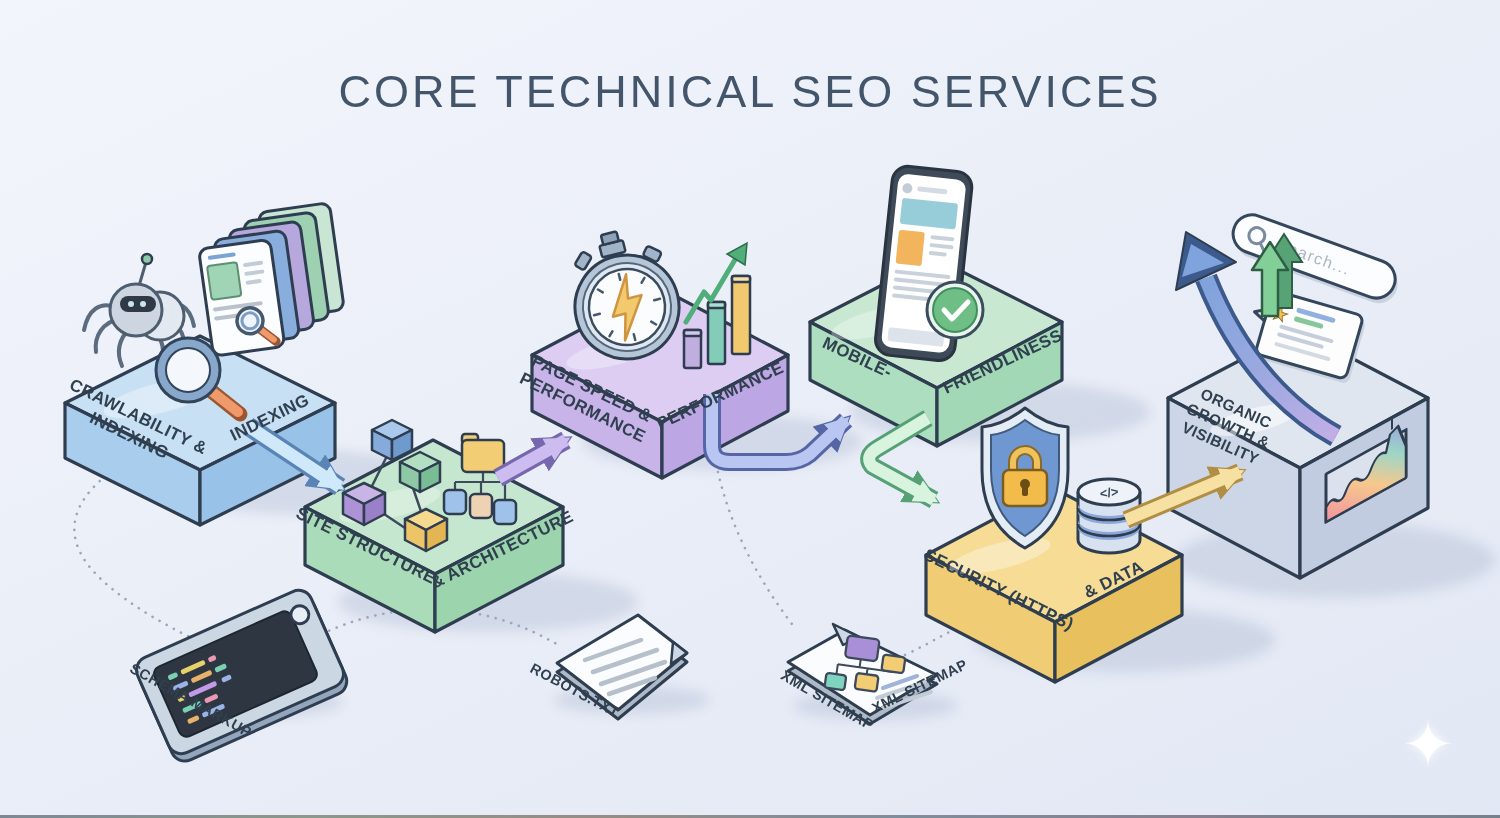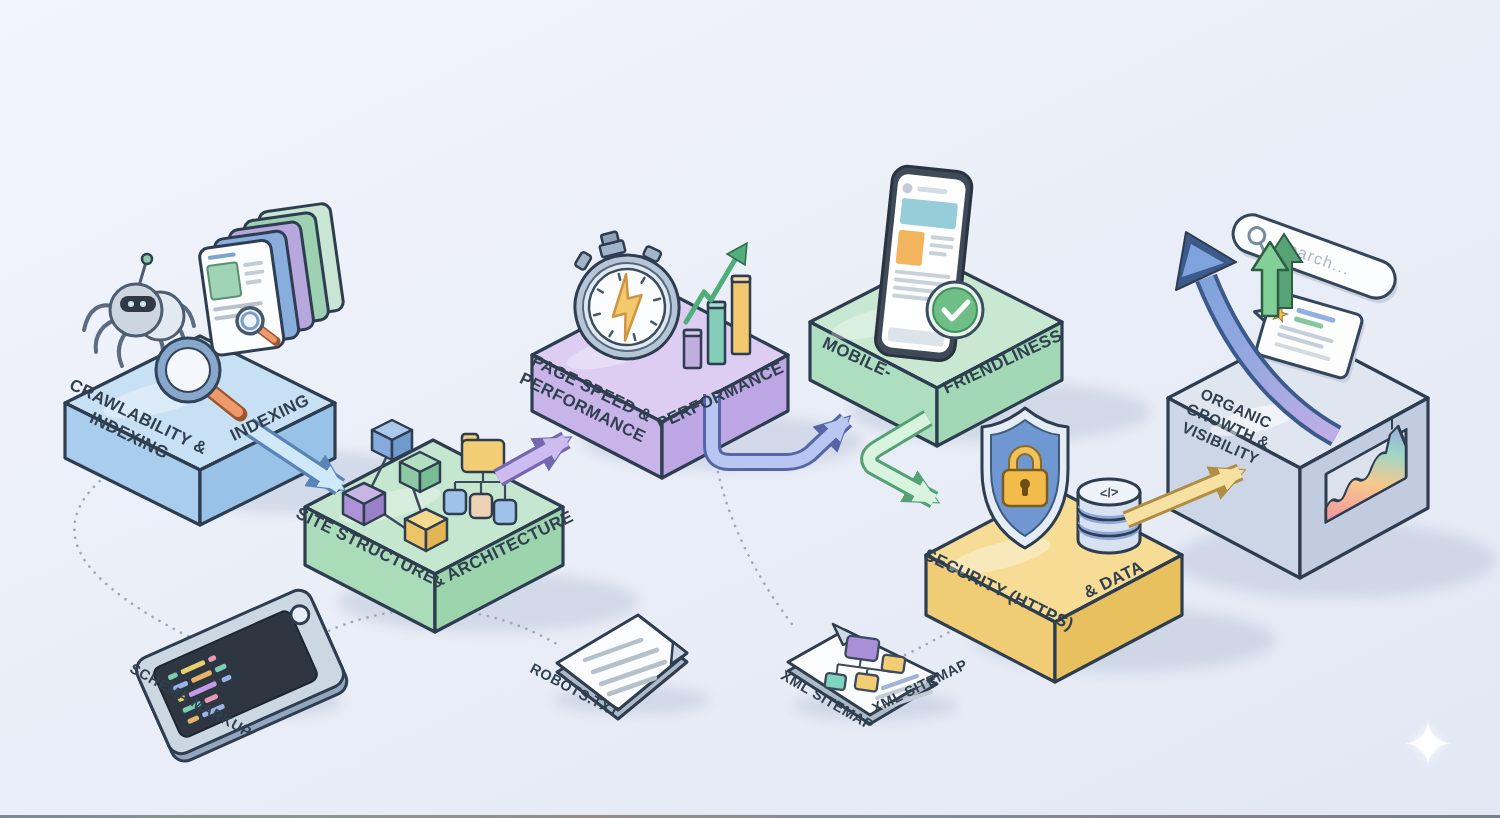--- a/index.html
+++ b/index.html
@@ -63,20 +63,21 @@
       </linearGradient>
       <linearGradient id="chartGrad" x1="0" y1="1" x2="1" y2="0">
         <stop offset="0" stop-color="#f293a0"></stop>
           <stop offset=".4" stop-color="#f6c88c"></stop>
         <stop offset=".7" stop-color="#9fd6c6"></stop>
           <stop offset="1" stop-color="#97a2e2"></stop>
       </linearGradient>
     </defs>
   </svg>
 
+  <div class="ttl">CORE TECHNICAL SEO SERVICES</div>
 
   <svg id="shadow-layer" class="layer" width="1500" height="818" viewBox="0 0 1500 818" style="z-index:2">
     <g fill="rgba(150,165,195,0.28)">
       <ellipse cx="300" cy="482" rx="150" ry="32"></ellipse>
       <ellipse cx="488" cy="602" rx="150" ry="30"></ellipse>
       <ellipse cx="722" cy="442" rx="140" ry="28"></ellipse>
       <ellipse cx="1000" cy="412" rx="150" ry="30"></ellipse>
       <ellipse cx="1125" cy="640" rx="150" ry="32"></ellipse>
       <ellipse cx="1335" cy="560" rx="160" ry="38"></ellipse>
       <ellipse cx="255" cy="702" rx="88" ry="16"></ellipse>

